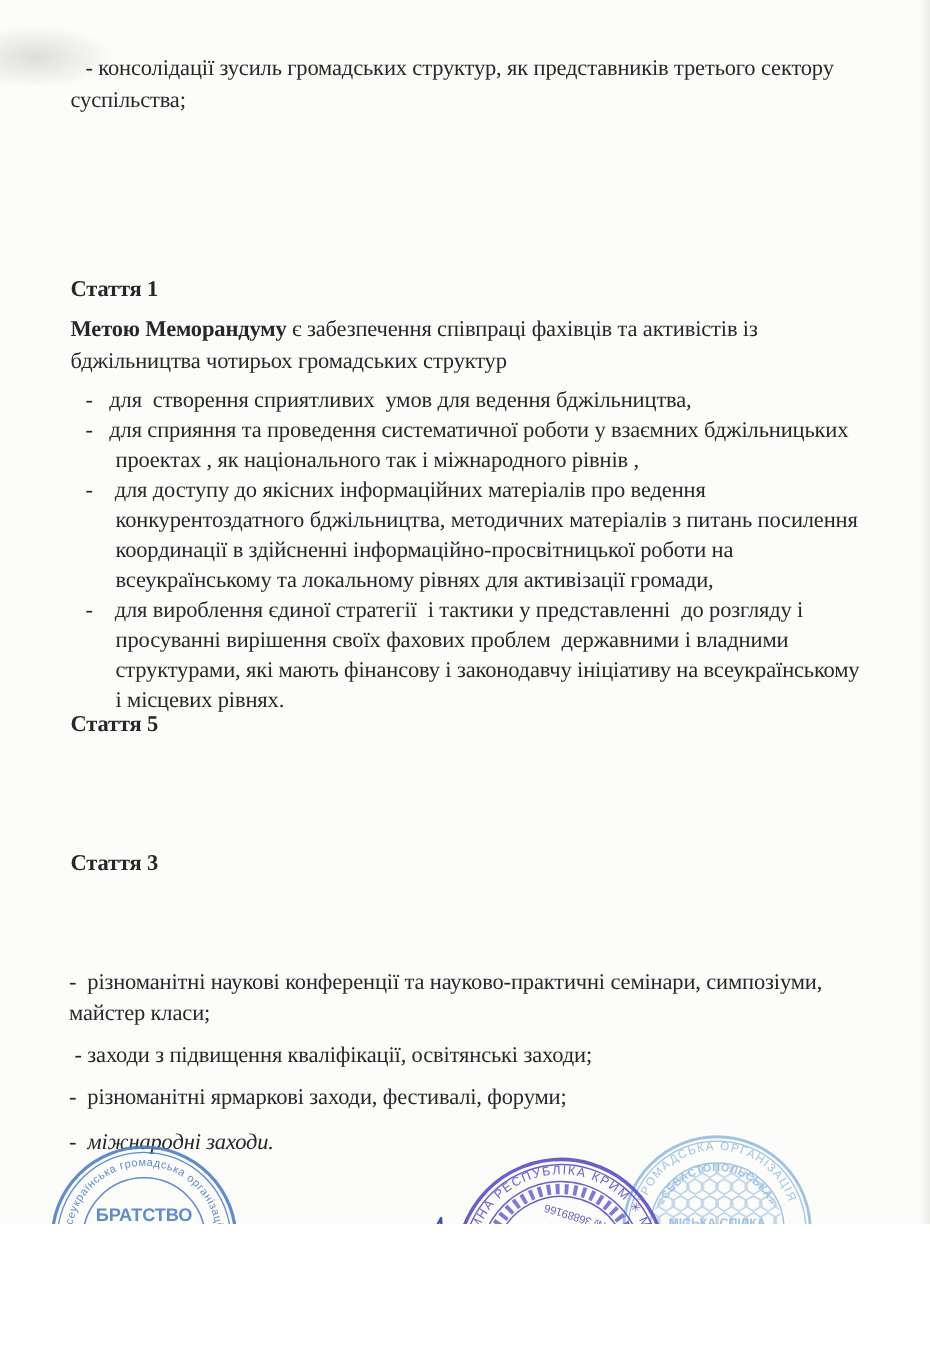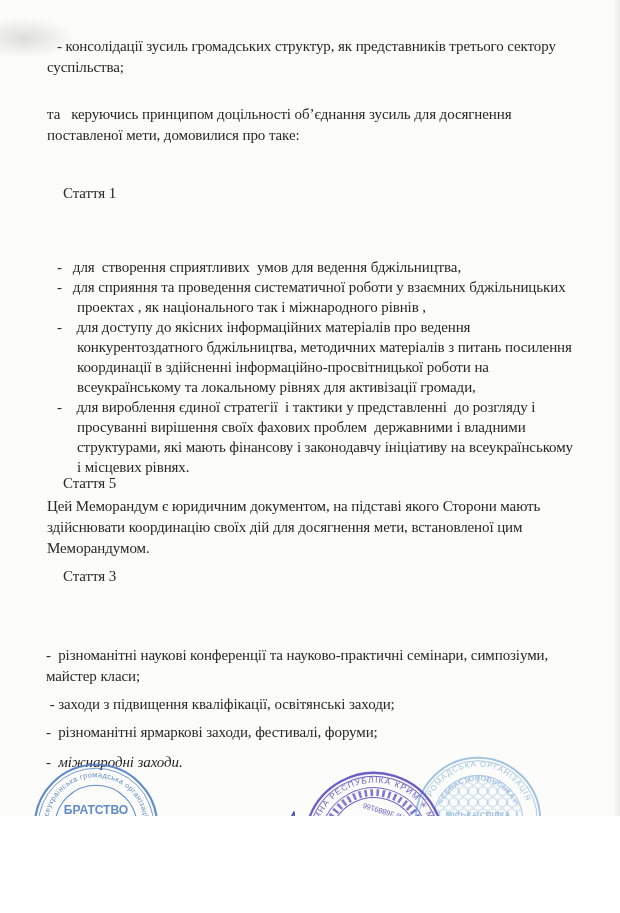--- a/index.html
+++ b/index.html
@@ -15,49 +15,48 @@
     content:""; position:absolute; left:0; top:16px; width:78px; height:40px;
     background:radial-gradient(ellipse at 30% 55%, rgba(150,150,145,.30), transparent 68%);
     pointer-events:none;
   }
   .page::after {
     content:""; position:absolute; right:0; top:0; width:7px; height:100%;
     background:linear-gradient(to left, rgba(175,175,170,.22), transparent);
     pointer-events:none;
   }
   .blk { position:absolute; white-space:pre-wrap; }
-  .b   { font-weight:normal;margin-left:16px; }
+  .b   { font-weight:bold; }
   .list { position:absolute; list-style:none; margin:0; padding:0; }
   .list li { padding-left:20px; text-indent:-20px; white-space:pre-wrap; line-height:20px; }
   .stamp { position:absolute; pointer-events:none; }
   .stamp text { font-family:"Liberation Sans", sans-serif; }
   .sig-layer { position:absolute; left:0; top:0; pointer-events:none; }
 </style>
 </head>
 <body>
 
 <div class="page">
 
   <div class="blk" style="left:47px; top:36px; width:540px; text-indent:10px;">- консолідації зусиль громадських структур, як представників третього сектору суспільства;</div>
 
-  <div class="blk" style="left:47px; top:104px; width:540px;">та   керуючись принципом доцільності об’єднання зусиль для досягнення поставленої мети, домовилися про таке:</div>
 
   <div class="blk b" style="left:47px; top:183px;">Стаття 1</div>
 
+  <div class="blk" style="left:47px; top:210px; width:548px;"><span class="b">Метою Меморандуму</span><span> є забезпечення співпраці фахівців та активістів із бджільництва чотирьох громадських структур</span></div>
 
   <ul class="list" style="left:57px; top:257px; width:522px;">
     <li>-   для  створення сприятливих  умов для ведення бджільництва,</li>
     <li>-   для сприяння та проведення систематичної роботи у взаємних бджільницьких проектах , як національного так і міжнародного рівнів ,</li>
     <li>-    для доступу до якісних інформаційних матеріалів про ведення конкурентоздатного бджільництва, методичних матеріалів з питань посилення координації в здійсненні інформаційно-просвітницької роботи на всеукраїнському та локальному рівнях для активізації громади,</li>
     <li>-    для вироблення єдиної стратегії  і тактики у представленні  до розгляду і просуванні вирішення своїх фахових проблем  державними і владними структурами, які мають фінансову і законодавчу ініціативу на всеукраїнському і місцевих рівнях.</li>
   </ul>
 
   <div class="blk b" style="left:47px; top:473px;">Стаття 5</div>
 
-  <div class="blk" style="left:47px; top:496px; width:540px;">Цей Меморандум є юридичним документом, на підставі якого Сторони мають здійснювати координацію своїх дій для досягнення мети, встановленої цим Меморандумом.</div>
 
   <div class="blk b" style="left:47px; top:566px;">Стаття 3</div>
 
 
   <div class="blk" style="left:46px; top:645px; width:548px;">-  різноманітні наукові конференції та науково-практичні семінари, симпозіуми, майстер класи;</div>
   <div class="blk" style="left:46px; top:694px; width:548px;"> - заходи з підвищення кваліфікації, освітянські заходи;</div>
   <div class="blk" style="left:46px; top:722px; width:548px;">-  різноманітні ярмаркові заходи, фестивалі, форуми;</div>
   <div class="blk" style="left:46px; top:752px; width:548px;font-style:italic;">-  міжнародні заходи.</div>
 
   <svg class="stamp" style="left:28px; top:758px; opacity:.88;" width="136" height="136" viewBox="0 0 140 140">

